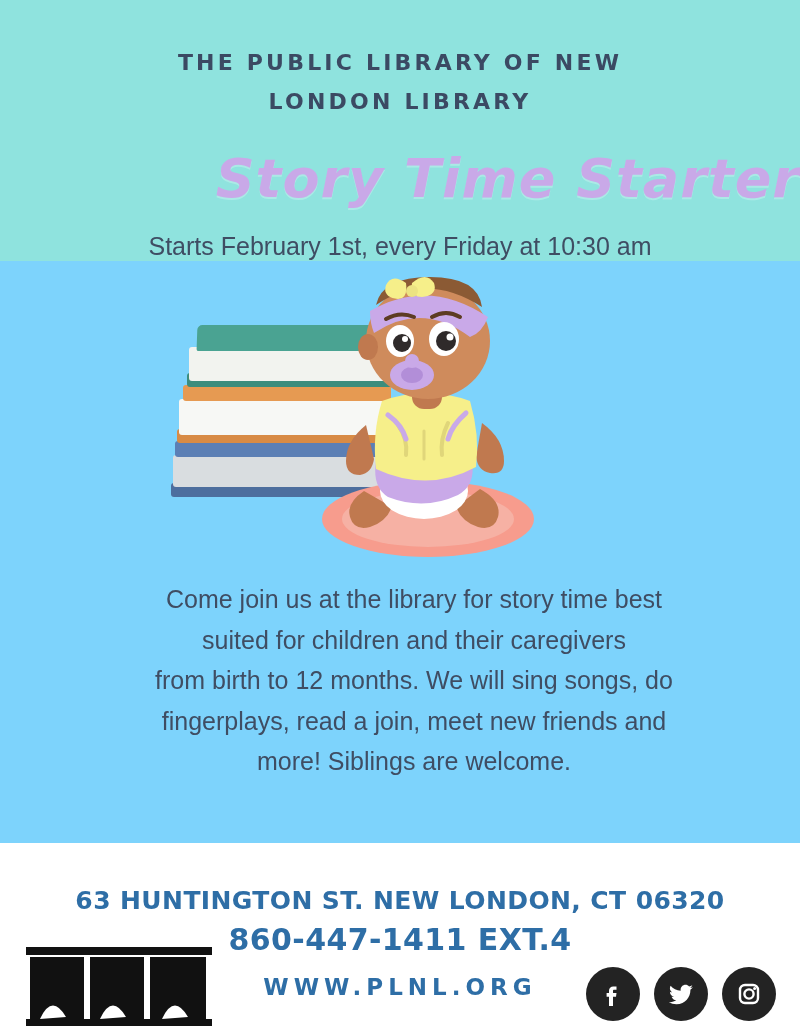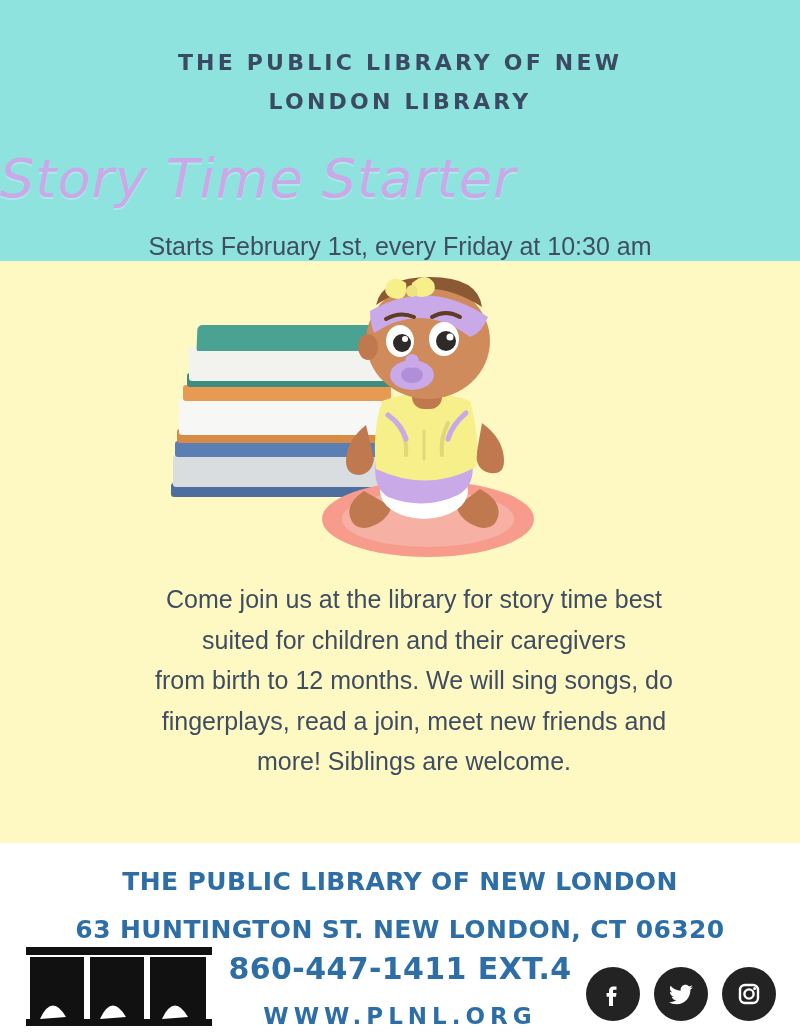--- a/index.html
+++ b/index.html
@@ -10,44 +10,44 @@
     width: 800px;
     height: 1035px;
     font-family: "Liberation Sans", sans-serif;
     background: #8fe3de;
     overflow: hidden;
   }
   .poster {
     position: relative;
     width: 800px;
     height: 1035px;
-    background: #fef9c3;
+    background: #7dd3fc;
     display: flex;
     flex-direction: column;
   }
   .top-section {
     flex: 0 0 auto;
     padding-top: 44px;
     background: #8fe3de;
   }
   .presenter {
     text-align: center;
     color: #3b4a63;
     font-family: "DejaVu Sans", sans-serif;
     font-weight: bold;
     font-size: 22px;
     letter-spacing: 3.2px;
     line-height: 1.75;
     padding: 0 70px;
   }
   .title {
-    text-align: left;
+    text-align: right;
     color: #c9a9e8;
     font-family: "DejaVu Sans", sans-serif;
-    font-weight: normal;
+    font-weight: bold;
     font-style: italic;
     font-size: 54px;
     letter-spacing: 1px;
     margin-top: 26px;
     text-shadow: 0 2px 0 rgba(255,255,255,0.25);
   }
   .subtitle {
     text-align: center;
     color: #3f4d63;
     font-size: 25px;
@@ -282,21 +282,20 @@
     <div>suited for children and their caregivers</div>
     <div>from birth to 12 months.  We will sing songs, do</div>
     <div>fingerplays, read a join, meet new friends and</div>
     <div>more! Siblings are welcome.</div>
   </div>
 
   <div class="divider"></div>
 
   <div class="footer">
     <div class="footer-lines">
-      <div class="f-line1">THE PUBLIC LIBRARY OF NEW LONDON</div>
       <div class="f-line2">63 HUNTINGTON ST. NEW LONDON, CT 06320</div>
       <div class="f-line3">860-447-1411 EXT.4</div>
       <div class="f-line4">WWW.PLNL.ORG</div>
     </div>
 
     <div class="library-logo">
       <svg width="190" height="86" viewBox="0 0 190 86">
         <rect x="2" y="6" width="186" height="8" fill="#111111"></rect>
         <path d="M6 16 h54 v62 h-54 z M10 58 a20 20 0 0 1 46 0 v20 h-46 z" fill="#111111"></path>
         <path d="M66 16 h54 v62 h-54 z M70 58 a20 20 0 0 1 46 0 v20 h-46 z" fill="#111111"></path>

